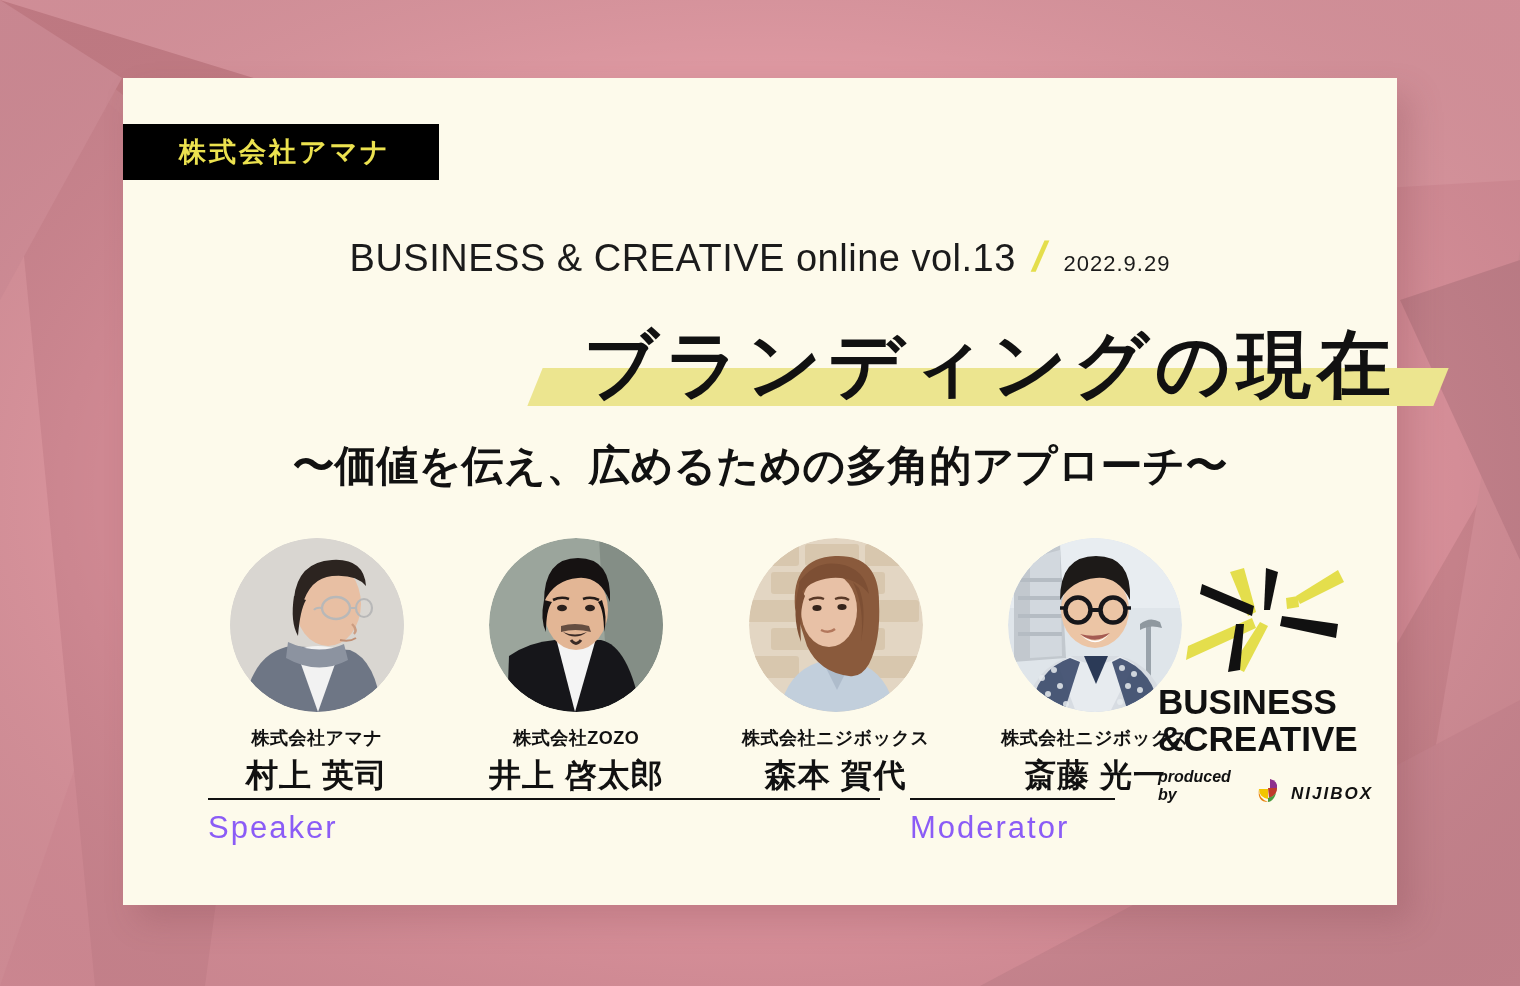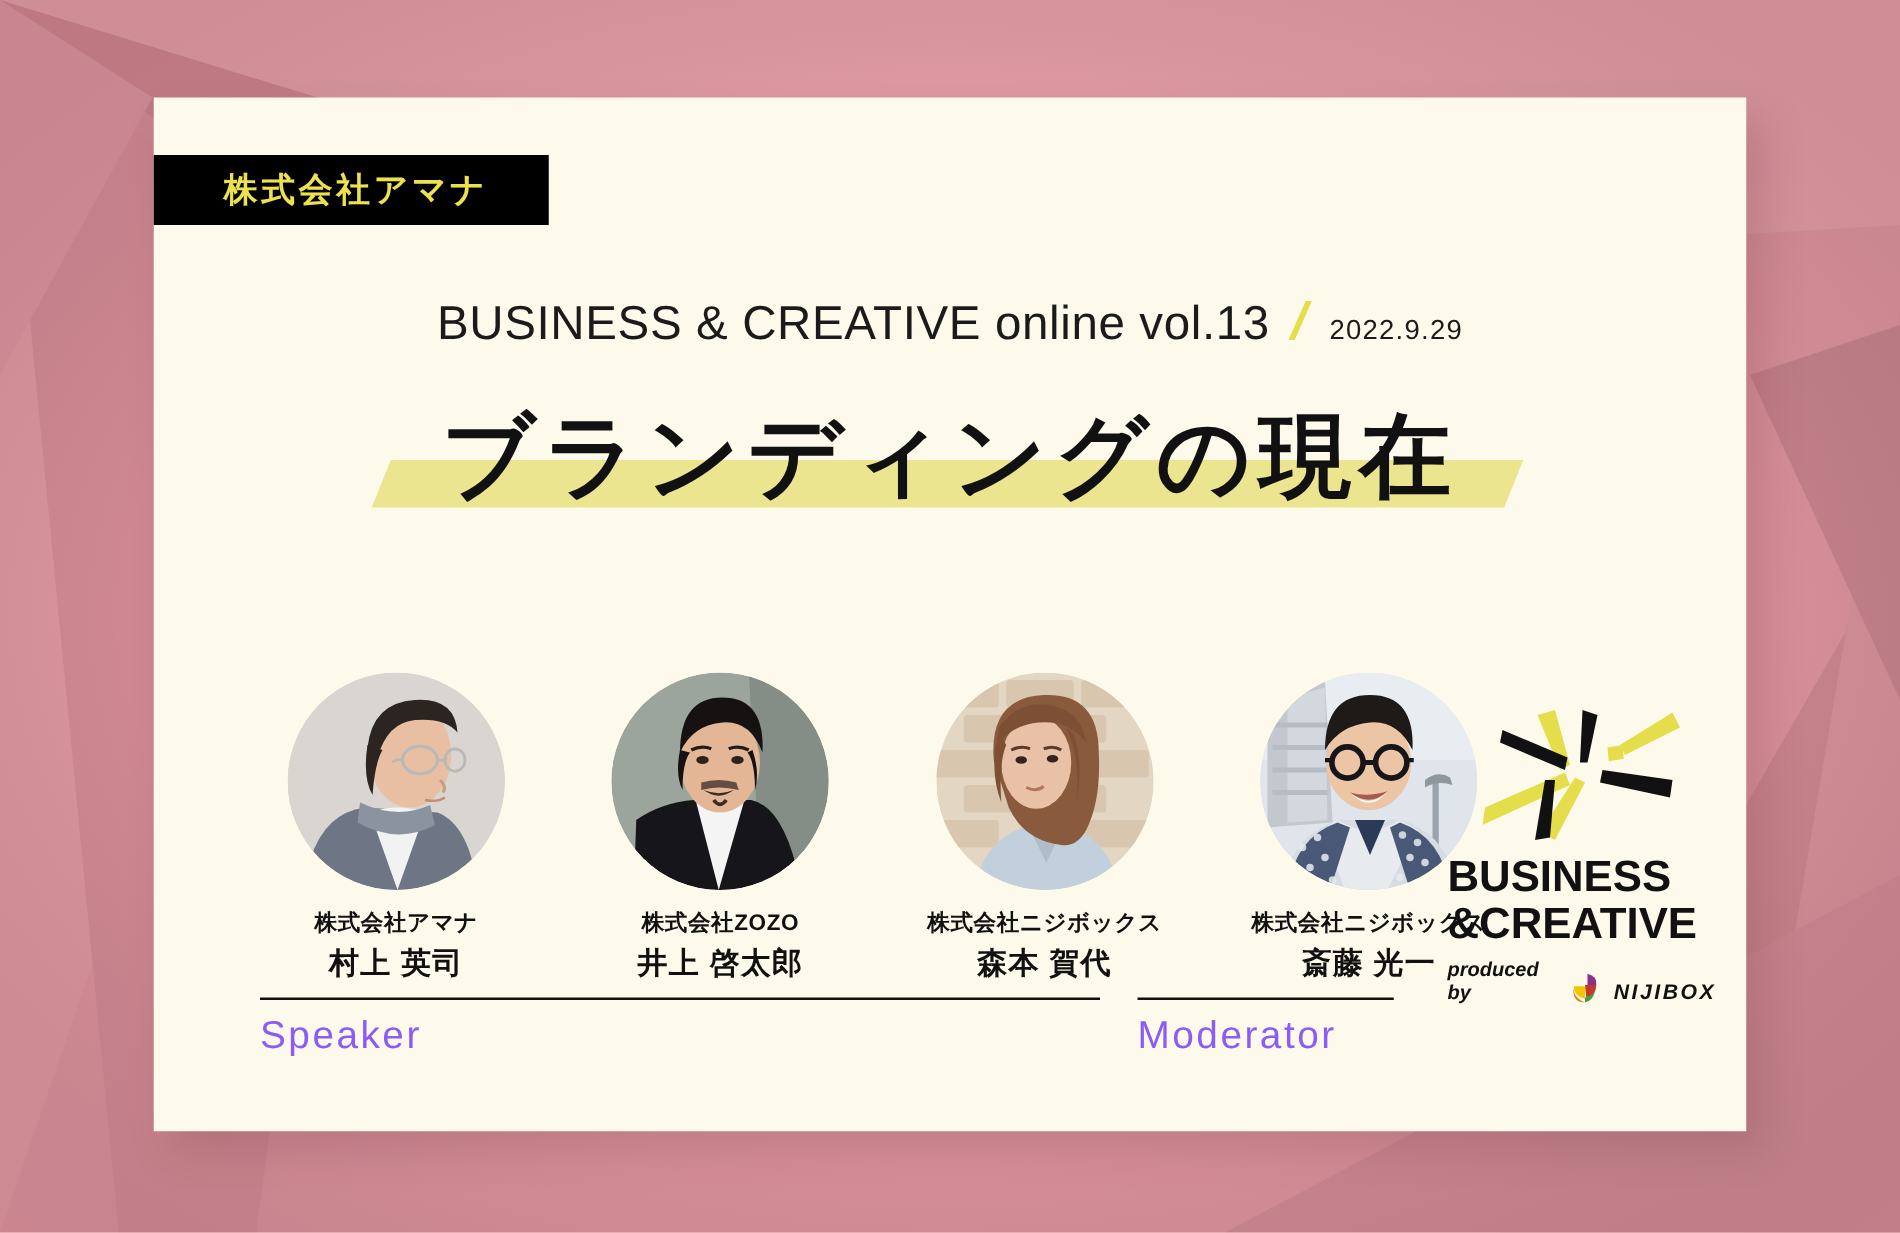--- a/index.html
+++ b/index.html
@@ -88,21 +88,21 @@
 
   
   .title-wrap {
     position: absolute;
     top: 232px;
     left: 0;
     width: 100%;
     height: 110px;
     display: flex;
     align-items: center;
-    justify-content: center;
+    justify-content: flex-end;
   }
   .title-inner { position: relative; display: inline-block; }
   .title-highlight {
     position: absolute;
     left: -48px;
     right: -44px;
     bottom: -4px;
     height: 38px;
     background: #ece58f;
     transform: skewX(-22deg);
@@ -159,21 +159,21 @@
   .company {
     margin-top: 14px;
     font-size: 18px;
     font-weight: 700;
     color: #111111;
     letter-spacing: 0.5px;
     white-space: nowrap;
   }
   .person-name {
     margin-top: 4px;
-    font-size: 24px;
+    font-size: 32px;
     font-weight: 700;
     color: #111111;
     letter-spacing: 1px;
     white-space: nowrap;
   }
 
   
   .role-rule {
     position: absolute;
     height: 2px;
@@ -281,20 +281,21 @@
       <span class="event-date">2022.9.29</span>
     </div>
 
     <div class="title-wrap">
       <span class="title-inner">
         <span class="title-highlight"></span>
         <span class="main-title">ブランディングの現在</span>
       </span>
     </div>
 
+    <div class="subtitle">〜価値を伝え、広めるための多角的アプローチ〜</div>
 
     <div class="speakers">
 
       <div class="speaker">
         <div class="avatar">
           <svg viewBox="0 0 174 174" xmlns="http://www.w3.org/2000/svg">
             <defs>
                 <clipPath id="c1">
                   <circle cx="87" cy="87" r="87"></circle>
                 </clipPath>

